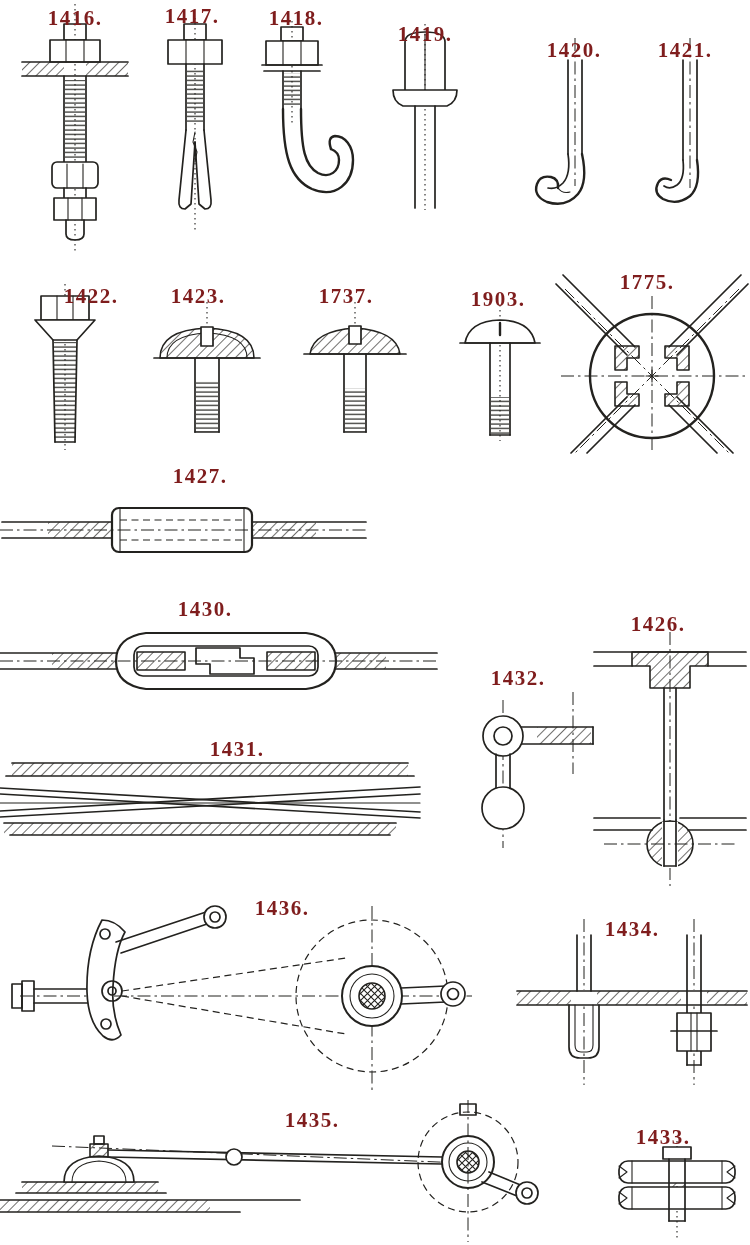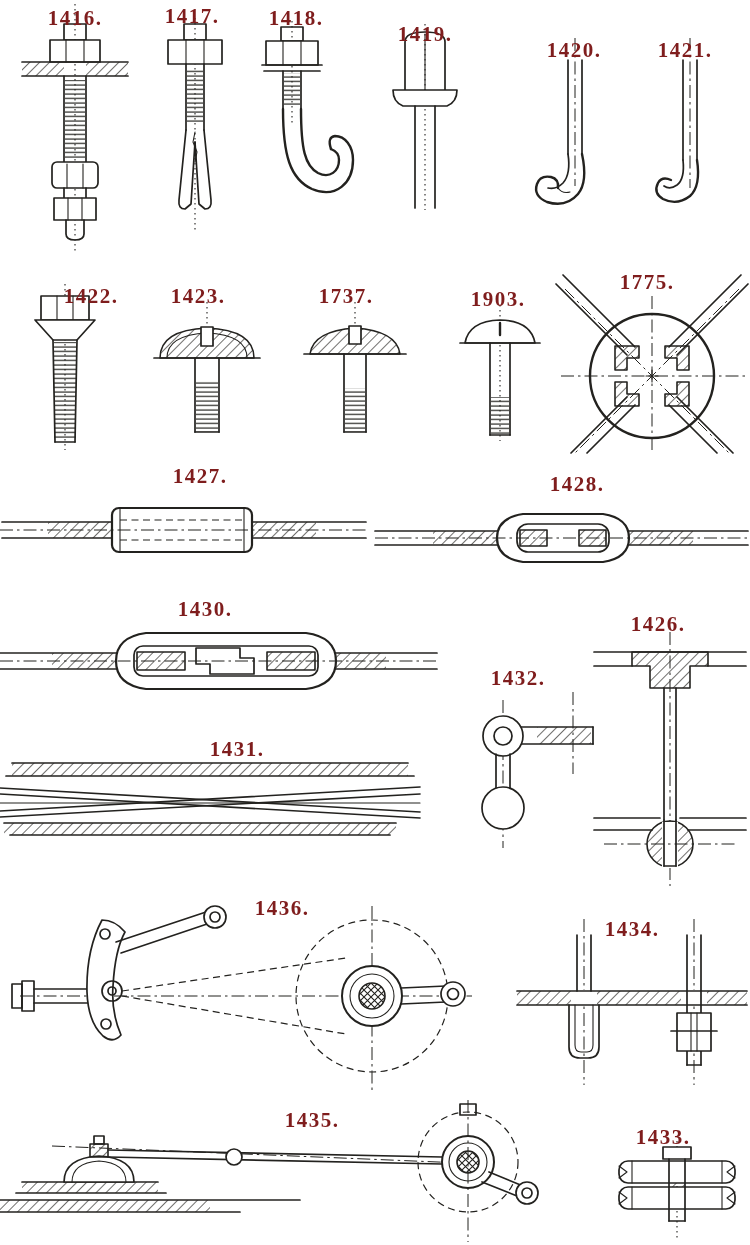--- a/index.html
+++ b/index.html
@@ -293,38 +293,20 @@
         <rect class="white" style="stroke-width:2.2" x="112" y="46" width="140" height="44" rx="7"></rect>
         <line class="ink thin" x1="120" y1="46" x2="120" y2="90"></line>
         <line class="ink thin" x1="244" y1="46" x2="244" y2="90"></line>
         <line class="dash" x1="120" y1="58" x2="244" y2="58"></line>
         <line class="dash" x1="120" y1="78" x2="244" y2="78"></line>
       </g>
       <line class="cl" x1="0" y1="68" x2="368" y2="68"></line>
     </svg>
   </figure>
 
-  <figure class="fig" style="left:375px;top:472px;width:375px;height:103px;margin:0">
-    <span class="lbl" style="left:202px;top:0px">1428.</span>
-    <svg width="375" height="103">
-      <g>
-        <line class="ink" x1="0" y1="59" x2="373" y2="59"></line>
-        <line class="ink" x1="0" y1="73" x2="373" y2="73"></line>
-        <rect class="hfillN" x="58" y="59" width="64" height="14"></rect>
-        <rect class="hfillN" x="254" y="59" width="64" height="14"></rect>
-      </g>
-      <g>
-        <path class="white" style="stroke-width:2.2" d="M122,66 Q122,46 148,42 L228,42 Q254,46 254,66 Q254,86 228,90 L148,90 Q122,86 122,66 Z"></path>
-        <rect class="white" x="142" y="52" width="92" height="28" rx="11"></rect>
-        <rect class="hfill" x="145" y="58" width="27" height="16"></rect>
-        <rect class="hfill" x="204" y="58" width="27" height="16"></rect>
-      </g>
-      <line class="cl" x1="0" y1="66" x2="374" y2="66"></line>
-    </svg>
-  </figure>
 
   <figure class="fig" style="left:0px;top:597px;width:440px;height:103px;margin:0">
     <span class="lbl" style="left:205px;top:0px">1430.</span>
     <svg width="440" height="103">
       <g>
         <line class="ink" x1="0" y1="56" x2="437" y2="56"></line>
         <line class="ink" x1="0" y1="72" x2="437" y2="72"></line>
         <rect class="hfillN" x="52" y="56" width="64" height="16"></rect>
         <rect class="hfillN" x="322" y="56" width="64" height="16"></rect>
       </g>

